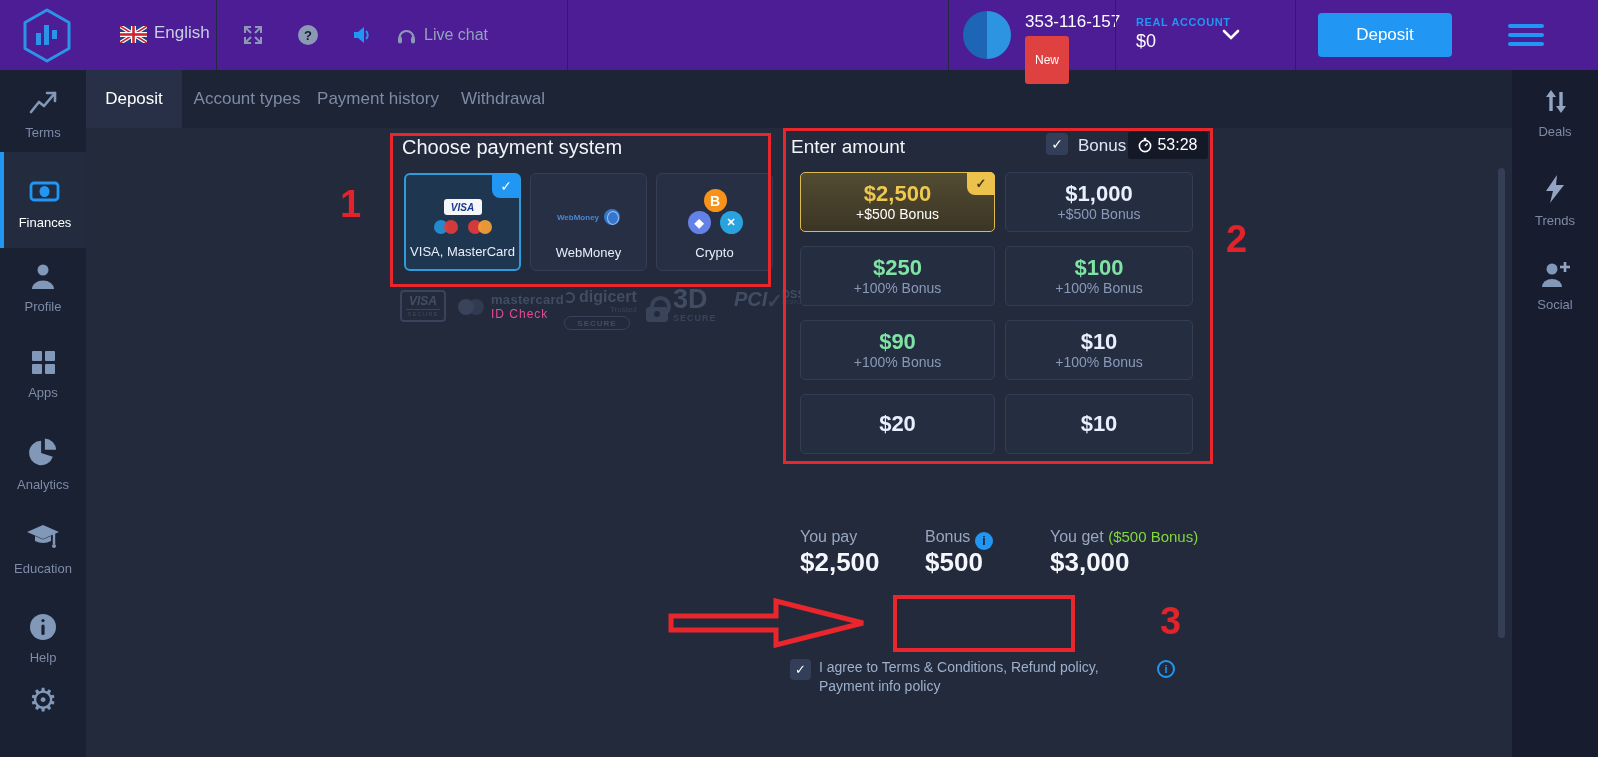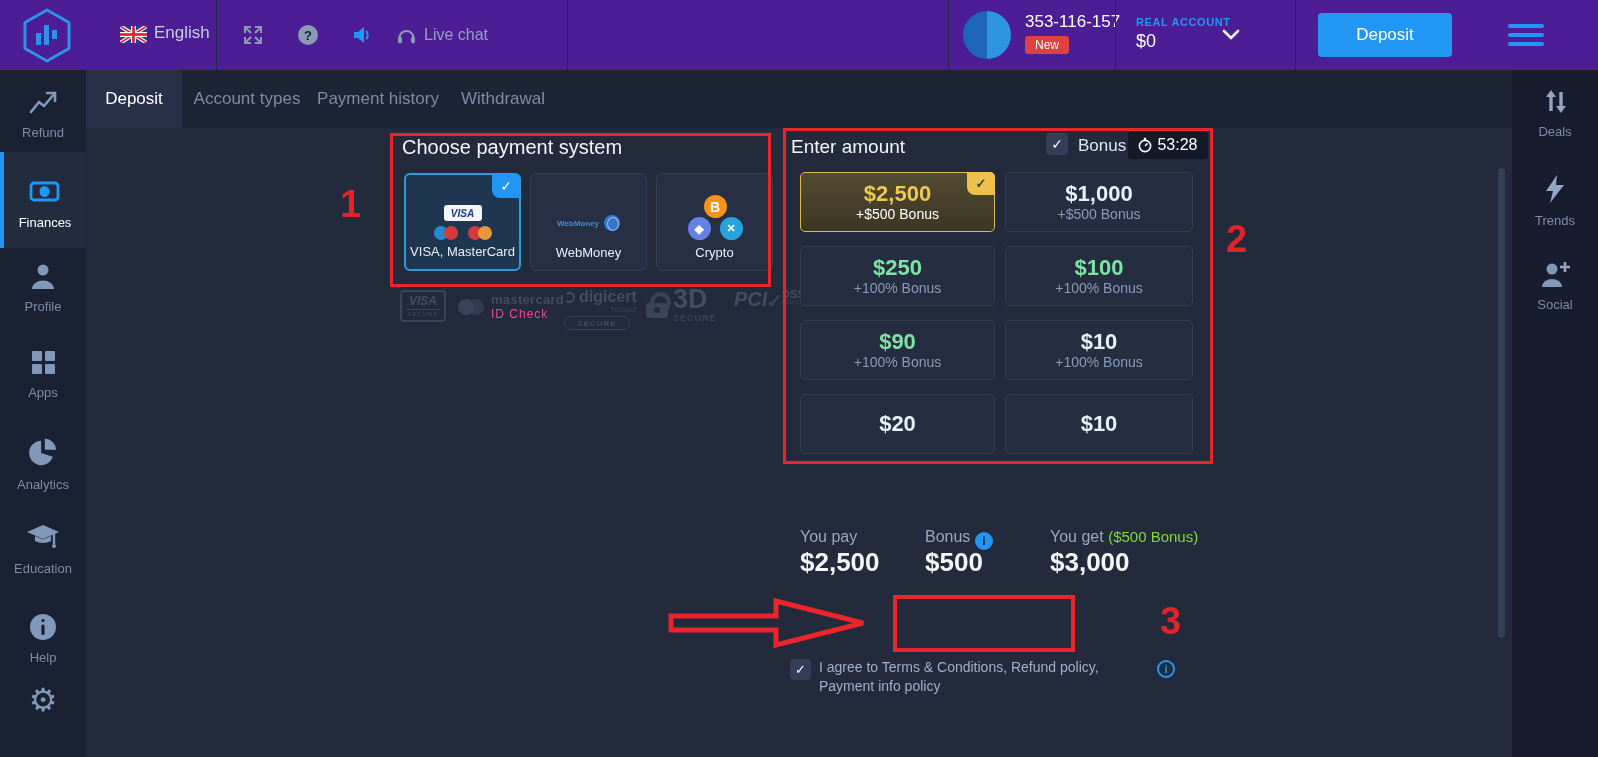--- a/index.html
+++ b/index.html
@@ -10,21 +10,21 @@
   
   .topbar{position:absolute;left:0;top:0;width:1598px;height:70px;background:#4c1d95;z-index:10}
   .vsep{position:absolute;top:0;width:1px;height:70px;background:#222a3e}
   .lang-label{position:absolute;left:154px;top:23px;color:#c4cfe1;font-size:17px}
   .top-ico{position:absolute;top:25px}
   .livechat-label{position:absolute;left:424px;top:26px;color:#95a2ba;font-size:16px}
   .avatar{position:absolute;left:963px;top:11px;width:48px;height:48px;border-radius:50%;
           background:linear-gradient(90deg,#1c66b5 50%,#2d94e2 50%)}
   .acct-id{position:absolute;left:1025px;top:12px;color:#fff;font-size:17px}
   .new-badge{position:absolute;left:1025px;top:36px;background:#df4040;color:#fff;font-size:12px;
-             padding:3px 10px;border-radius:3px;line-height:1}
+             padding:18px 10px;border-radius:3px;line-height:1}
   .acct-type{position:absolute;left:1136px;top:16px;color:#2196f3;font-size:11px;font-weight:700;letter-spacing:.6px}
   .balance{position:absolute;left:1136px;top:31px;color:#fff;font-size:18px}
   .chev{position:absolute;left:1222px;top:29px}
   .deposit-btn{position:absolute;left:1318px;top:13px;width:134px;height:44px;background:#2196f3;border:none;
                border-radius:4px;color:#fff;font-size:17px;font-family:"Liberation Sans",sans-serif;cursor:pointer;
                display:flex;align-items:center;justify-content:center}
   .burger{position:absolute;left:1508px;top:24px;width:36px;height:22px;display:flex;flex-direction:column;justify-content:space-between;cursor:pointer}
   .burger div{height:4px;background:#2196f3;border-radius:2px}
 
   
@@ -44,21 +44,21 @@
   .tab{position:absolute;top:0;height:58px;display:flex;align-items:center;justify-content:center;
        color:#7e8ba5;font-size:17px;cursor:pointer}
   .tab.active{background:#273046;color:#fff}
   .scrollthumb{position:absolute;left:1412px;top:98px;width:7px;height:470px;background:#343e55;border-radius:4px}
 
   
   .pay-title{position:absolute;left:316px;top:66px;color:#f2f5fa;font-size:20px}
   .pm-card{position:absolute;top:103px;width:117px;height:98px;background:#262f43;border:1px solid #343e55;
            border-radius:6px;cursor:pointer;display:flex;flex-direction:column;align-items:center;justify-content:flex-end;padding-bottom:10px}
   .pm-card.selected{background:#1f3650;border:2px solid #2e9bdb}
-  .pm-label{font-size:13px;color:#e8eefb;white-space:nowrap}
+  .pm-label{font-size:13px;color:#e8eefb;margin-top:6px;white-space:nowrap}
   .pm-badge{position:absolute;right:-1px;top:-1px;width:28px;height:24px;background:#2196f3;
             border-radius:0 5px 0 8px;color:#fff;font-size:14px;display:flex;align-items:center;justify-content:center}
   .visa-chip{width:38px;height:16px;background:#f5f6f8;border-radius:3px;color:#1a3a8f;font-size:10px;
              font-weight:700;font-style:italic;display:flex;align-items:center;justify-content:center;margin-bottom:5px}
   .mc-row{display:flex;gap:10px;margin-bottom:4px}
   .mc-pair{position:relative;width:24px;height:14px}
   .mc-pair i{position:absolute;top:0;width:14px;height:14px;border-radius:50%;opacity:.92}
   .wm-logo{display:flex;align-items:center;gap:5px;margin-bottom:14px}
   .wm-text{color:#4a86d8;font-size:8px;font-weight:700}
   .wm-globe{width:16px;height:16px;border-radius:50%;background:#3577cf;position:relative;overflow:hidden}
@@ -73,21 +73,21 @@
   .tb-mc .circles i{position:absolute;width:16px;height:16px;border-radius:50%;background:#39445a}
   .tb-mc .words .w1{font-size:13px;font-weight:700;color:#414d62;letter-spacing:.3px}
   .tb-mc .words .w2{font-size:12px;color:#ec4899;letter-spacing:1px}
   .tb-dc{left:478px;top:218px}
   .tb-dc .row1{display:flex;align-items:center;gap:4px}
   .tb-dc .ring{width:11px;height:11px;border:2.5px solid #414d62;border-radius:50%;border-left-color:transparent}
   .tb-dc .n{font-size:16px;font-weight:700;color:#414d62}
   .tb-dc .s{font-size:8px;color:#39445a;text-align:right;margin:-1px 0 2px}
   .tb-dc .pill{border:1.5px solid #39445a;border-radius:8px;font-size:8px;font-weight:700;color:#414d62;
                text-align:center;padding:1.5px 0;width:66px;letter-spacing:1px}
-  .tb-3d{left:560px;top:216px;display:flex;gap:5px;align-items:center}
+  .tb-3d{left:560px;top:216px;display:flex;gap:5px;align-items:flex-end}
   .lock{position:relative;width:22px;height:20px;margin-top:8px}
   .lock:before{content:"";position:absolute;left:4px;top:-7px;width:13px;height:13px;border:4px solid #39445a;border-radius:50%}
   .lock .body{position:absolute;left:0;top:4px;width:22px;height:15px;background:#39445a;border-radius:3px}
   .lock .hole{position:absolute;left:8px;top:8px;width:6px;height:6px;border-radius:50%;background:#222a3c}
   .tb-3d .big{font-size:27px;font-weight:800;color:#414d62;line-height:1}
   .tb-3d .sm{font-size:9px;font-weight:700;letter-spacing:1px;color:#39445a}
   .tb-pci{left:648px;top:219px;display:flex;gap:3px;align-items:flex-start}
   .tb-pci .big{font-size:20px;font-weight:800;font-style:italic;color:#414d62;line-height:1}
   .tb-pci .chk{color:#39445a;font-size:20px;font-weight:700;margin:0 -4px}
   .tb-pci .col .m{font-size:11px;font-weight:800;color:#414d62;line-height:1}
@@ -215,21 +215,21 @@
         <div></div>
       </div>
   </div>
 
   <div class="sidebar-l">
     <div class="s-item" style="top:18px">
       <svg width="30" height="28" viewBox="0 0 30 28">
         <polyline points="3,24 11,14 16,18 27,5" class="ico-stroke" stroke-width="3"></polyline>
         <polyline points="19,5 27,5 27,13" class="ico-stroke" stroke-width="3"></polyline>
       </svg>
-      <div class="lbl">Refund</div>
+      <div class="lbl">Terms</div>
     </div>
 
     <div class="s-item active" style="top:82px">
       <svg width="32" height="30" viewBox="0 0 32 30">
         <rect x="2" y="7" width="27" height="17" rx="3" fill="none" stroke="#2196f3" stroke-width="2.8"></rect>
         <ellipse cx="15.5" cy="15.5" rx="5" ry="5.5" fill="#2196f3"></ellipse>
       </svg>
       <div class="lbl">Finances</div>
     </div>
 

